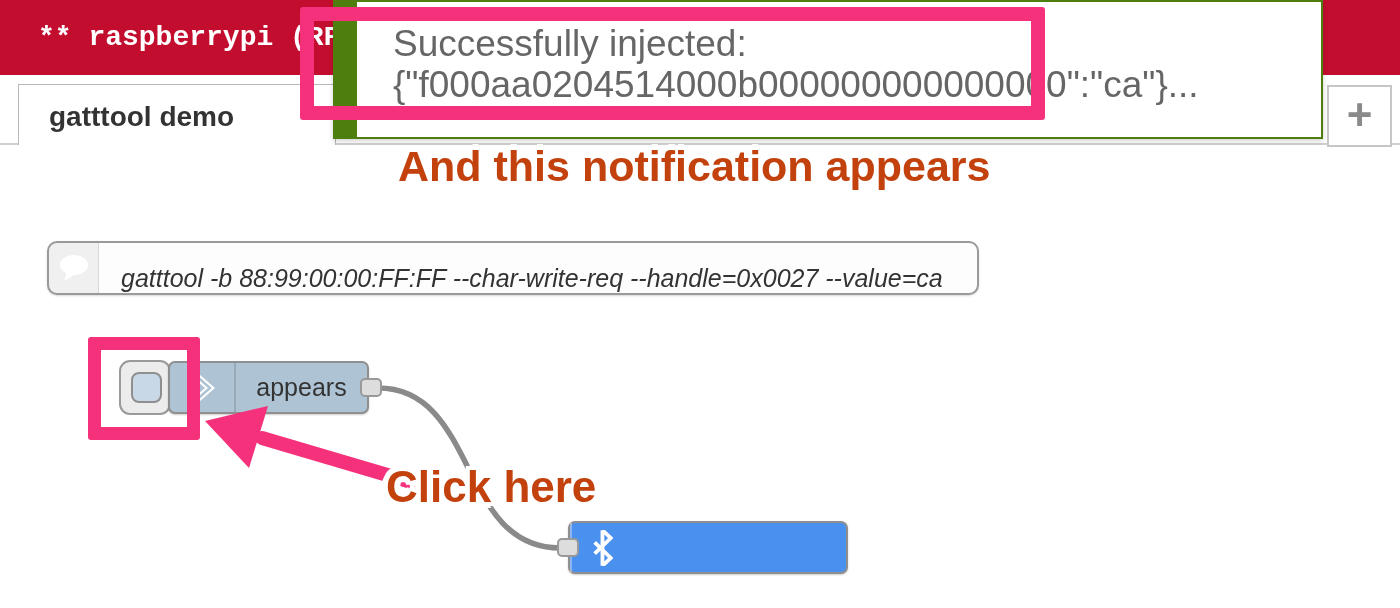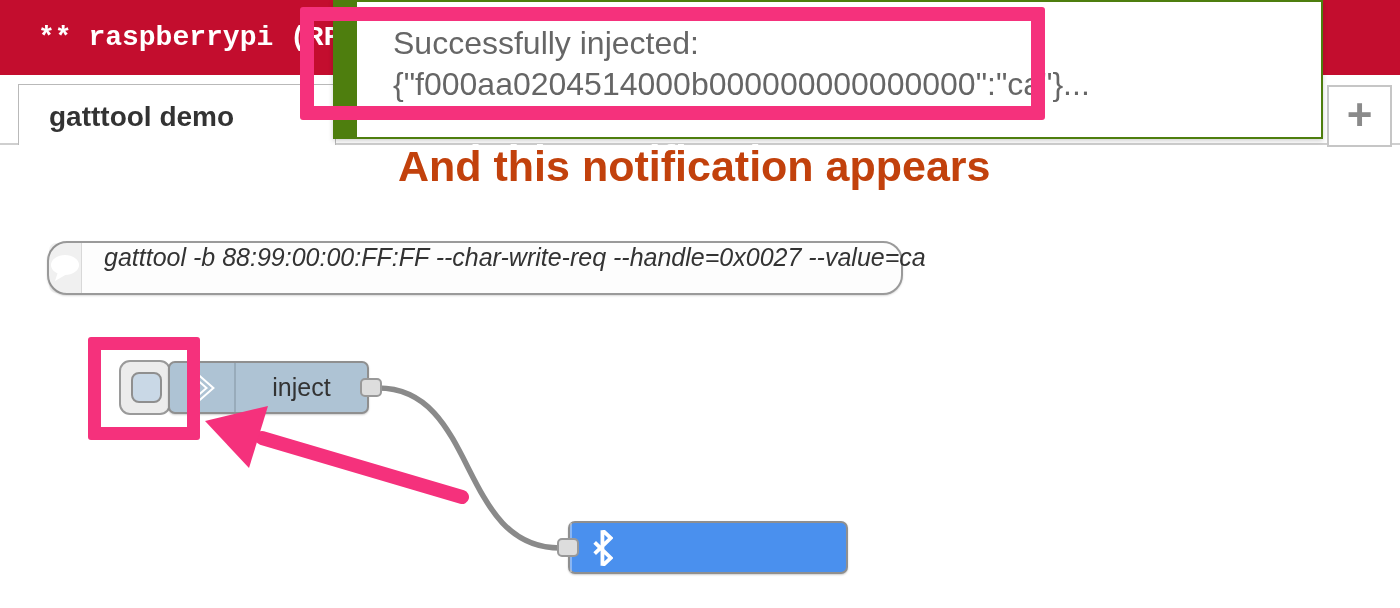--- a/index.html
+++ b/index.html
@@ -29,21 +29,21 @@
     background:#fff; border:2px solid #c6c6c6; color:#8a8a8a;
     font-size:44px; font-weight:bold; text-align:center; line-height:56px;
     cursor:pointer;
   }
 
   
   .notification {
     position:absolute; left:333px; top:0; width:990px; height:139px;
     background:#fff; border:2px solid #4e7e0e; border-left-width:24px;
     box-shadow:0 2px 5px rgba(0,0,0,0.18); z-index:5;
-    padding:21px 0 0 36px; color:#666; font-size:32px;
+    padding:21px 0 0 36px; color:#666; font-size:37px;
   }
   .notification div { line-height:41px; white-space:nowrap; }
 
   
   .pink-rect-1 {
     position:absolute; left:300px; top:7px; width:745px; height:113px;
     border:14px solid #f5317c; border-radius:3px; z-index:6;
   }
   .pink-rect-2 {
     position:absolute; left:88px; top:337px; width:112px; height:103px;
@@ -55,23 +55,23 @@
       -4px -4px 0 #fff, 4px -4px 0 #fff, -4px 4px 0 #fff, 4px 4px 0 #fff,
       -6px 0 0 #fff, 6px 0 0 #fff, 0 -6px 0 #fff, 0 6px 0 #fff, 0 0 7px #fff;
   }
   .note-1 { left:398px; top:142px; font-size:43px; }
   .note-2 { left:386px; top:462px; font-size:44px; }
 
   
   .wire-layer { position:absolute; left:0; top:0; width:1400px; height:608px; z-index:2; pointer-events:none; }
 
   .comment-node {
-    position:absolute; left:47px; top:241px; width:856px; height:54px;
-    background:#fdfdfd; border:2px solid #9a9a9a; border-radius:20px;
-    box-shadow:0 1px 2px rgba(0,0,0,0.15); z-index:1; display:flex; align-items:flex-start;
+    position:absolute; left:47px; top:241px; width:932px; height:54px;
+    background:#fdfdfd; border:2px solid #9a9a9a; border-radius:10px;
+    box-shadow:0 1px 2px rgba(0,0,0,0.15); z-index:1; display:flex; align-items:flex-end;
   }
   .comment-icon-section {
     width:50px; height:100%; background:rgba(0,0,0,0.05);
     border-right:1px solid #d8d8d8; border-radius:7px 0 0 7px;
     display:flex; align-items:center; justify-content:center;
   }
   .comment-text { margin-left:22px; font-style:italic; font-size:25px; color:#333; white-space:nowrap; }
 
   .inject-button-outer {
     position:absolute; left:119px; top:360px; width:52px; height:55px;
@@ -149,35 +149,36 @@
     <div class="inject-button-inner"></div>
   </div>
 
   <div class="inject-node">
     <div class="inject-icon-section">
       <svg width="26" height="34" viewBox="0 0 26 34">
         <path d="M5 3 L21 17 L5 31" fill="none" stroke="#ffffff" stroke-width="6.5" stroke-linejoin="miter"></path>
         <path d="M5 3 L21 17 L5 31" fill="none" stroke="#aec3d4" stroke-width="2.5" stroke-linejoin="miter"></path>
       </svg>
     </div>
-    <div class="inject-label">inject</div>
+    <div class="inject-label">appears</div>
   </div>
   <div class="port port-inject-out"></div>
 
   <div class="ble-node">
     <div class="ble-icon-section">
       <svg width="20" height="36" viewBox="0 0 18 32">
         <path d="M8.5 0 V32 M8.5 0 L16 7 L1.5 21 M8.5 32 L16 25 L1.5 11" fill="none" stroke="#ffffff" stroke-width="3.4" stroke-linejoin="miter"></path>
       </svg>
     </div>
   </div>
   <div class="port port-ble-in"></div>
 
   <div class="notification">
     <div>Successfully injected:</div>
     <div>{"f000aa0204514000b000000000000000":"ca"}...</div>
   </div>
 
   <div class="pink-rect-1"></div>
   <div class="pink-rect-2"></div>
   <div class="pink-note note-1">And this notification appears</div>
+  <div class="pink-note note-2">Click here</div>
 
 </div>
 
 </body></html>

